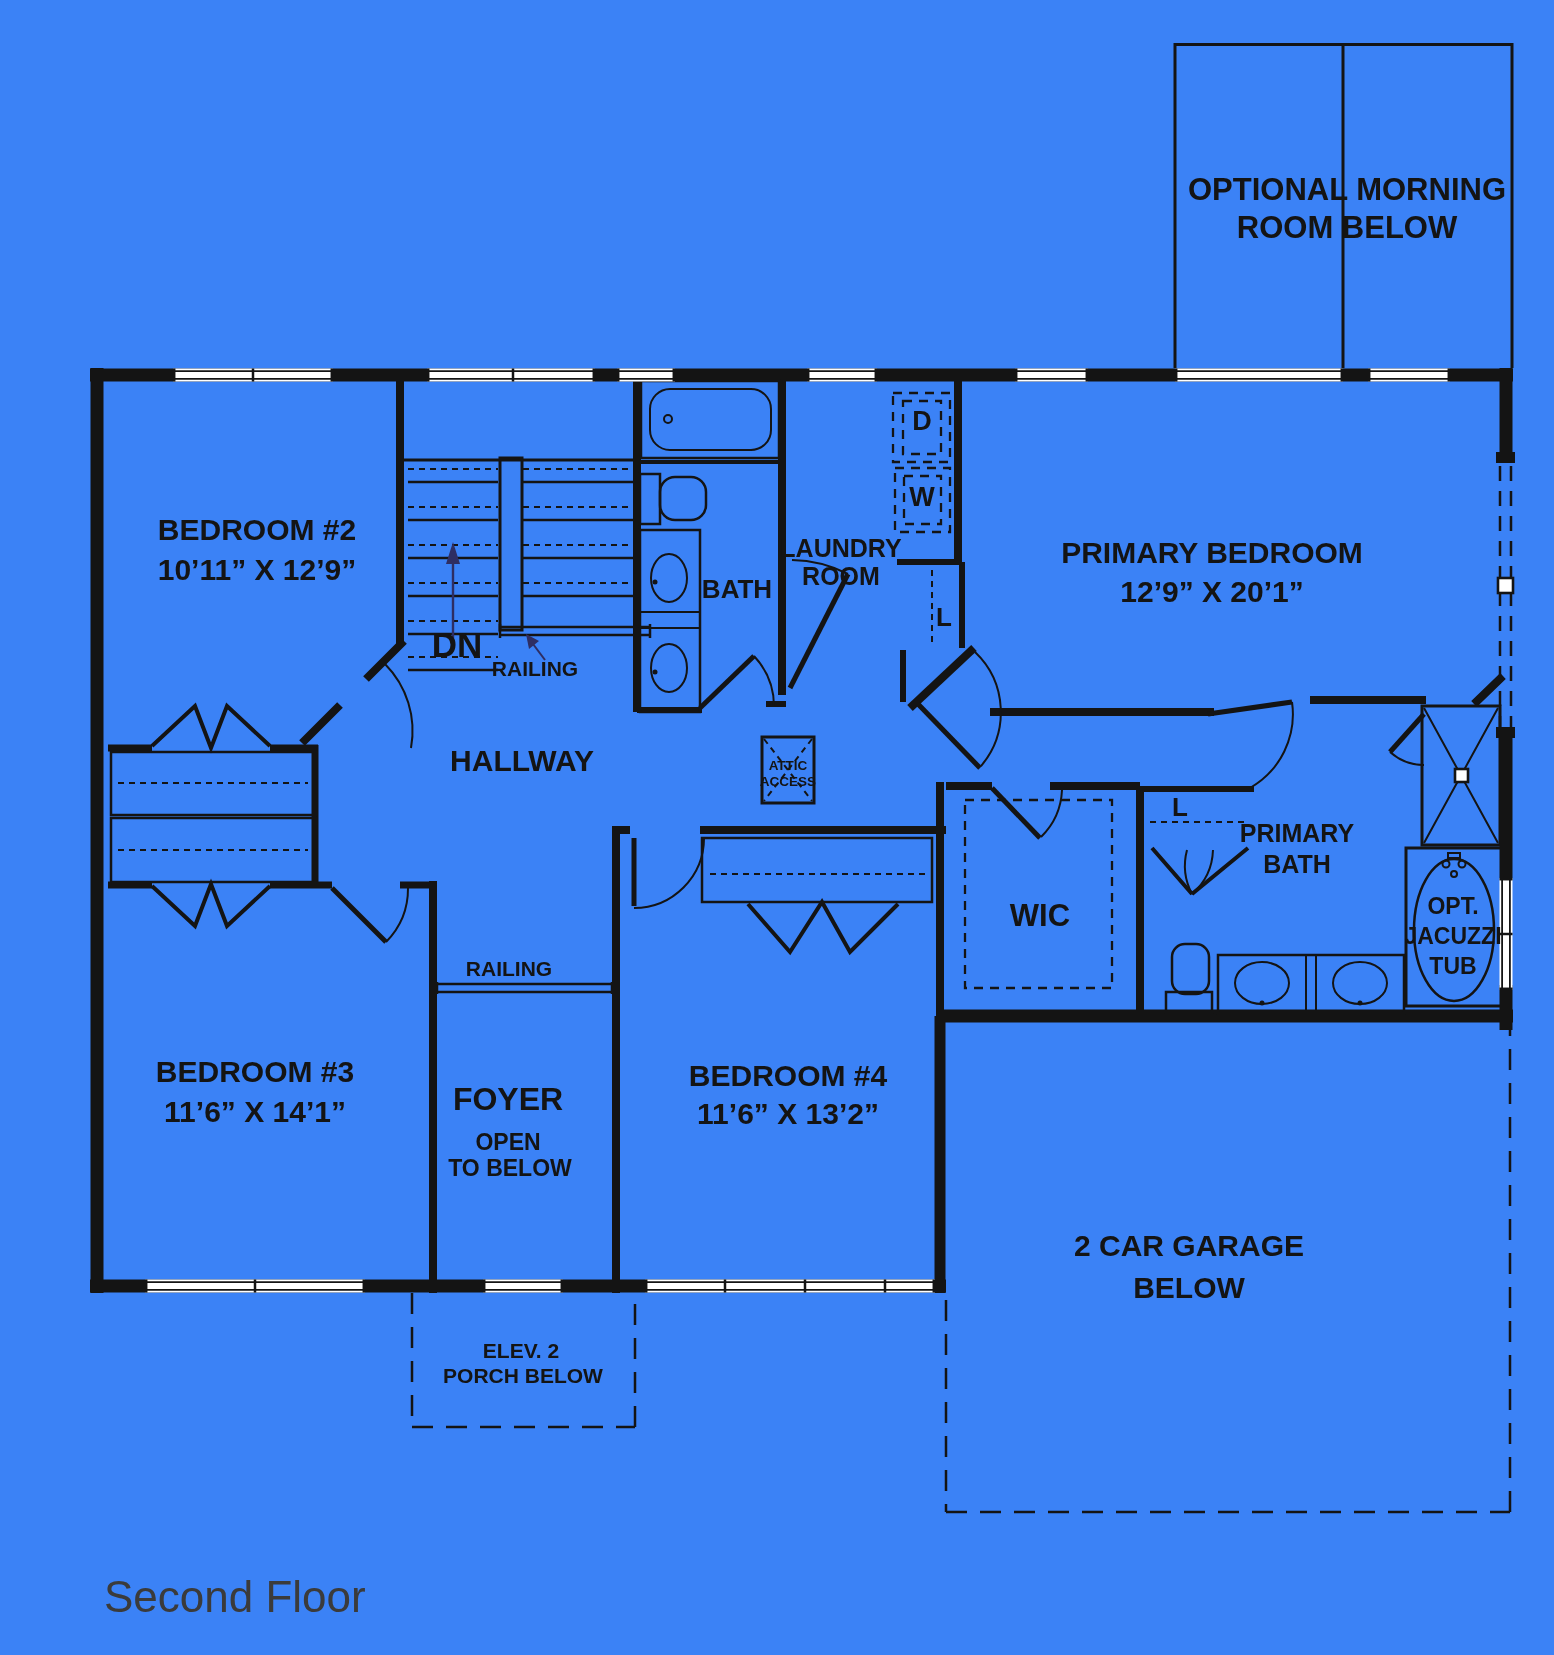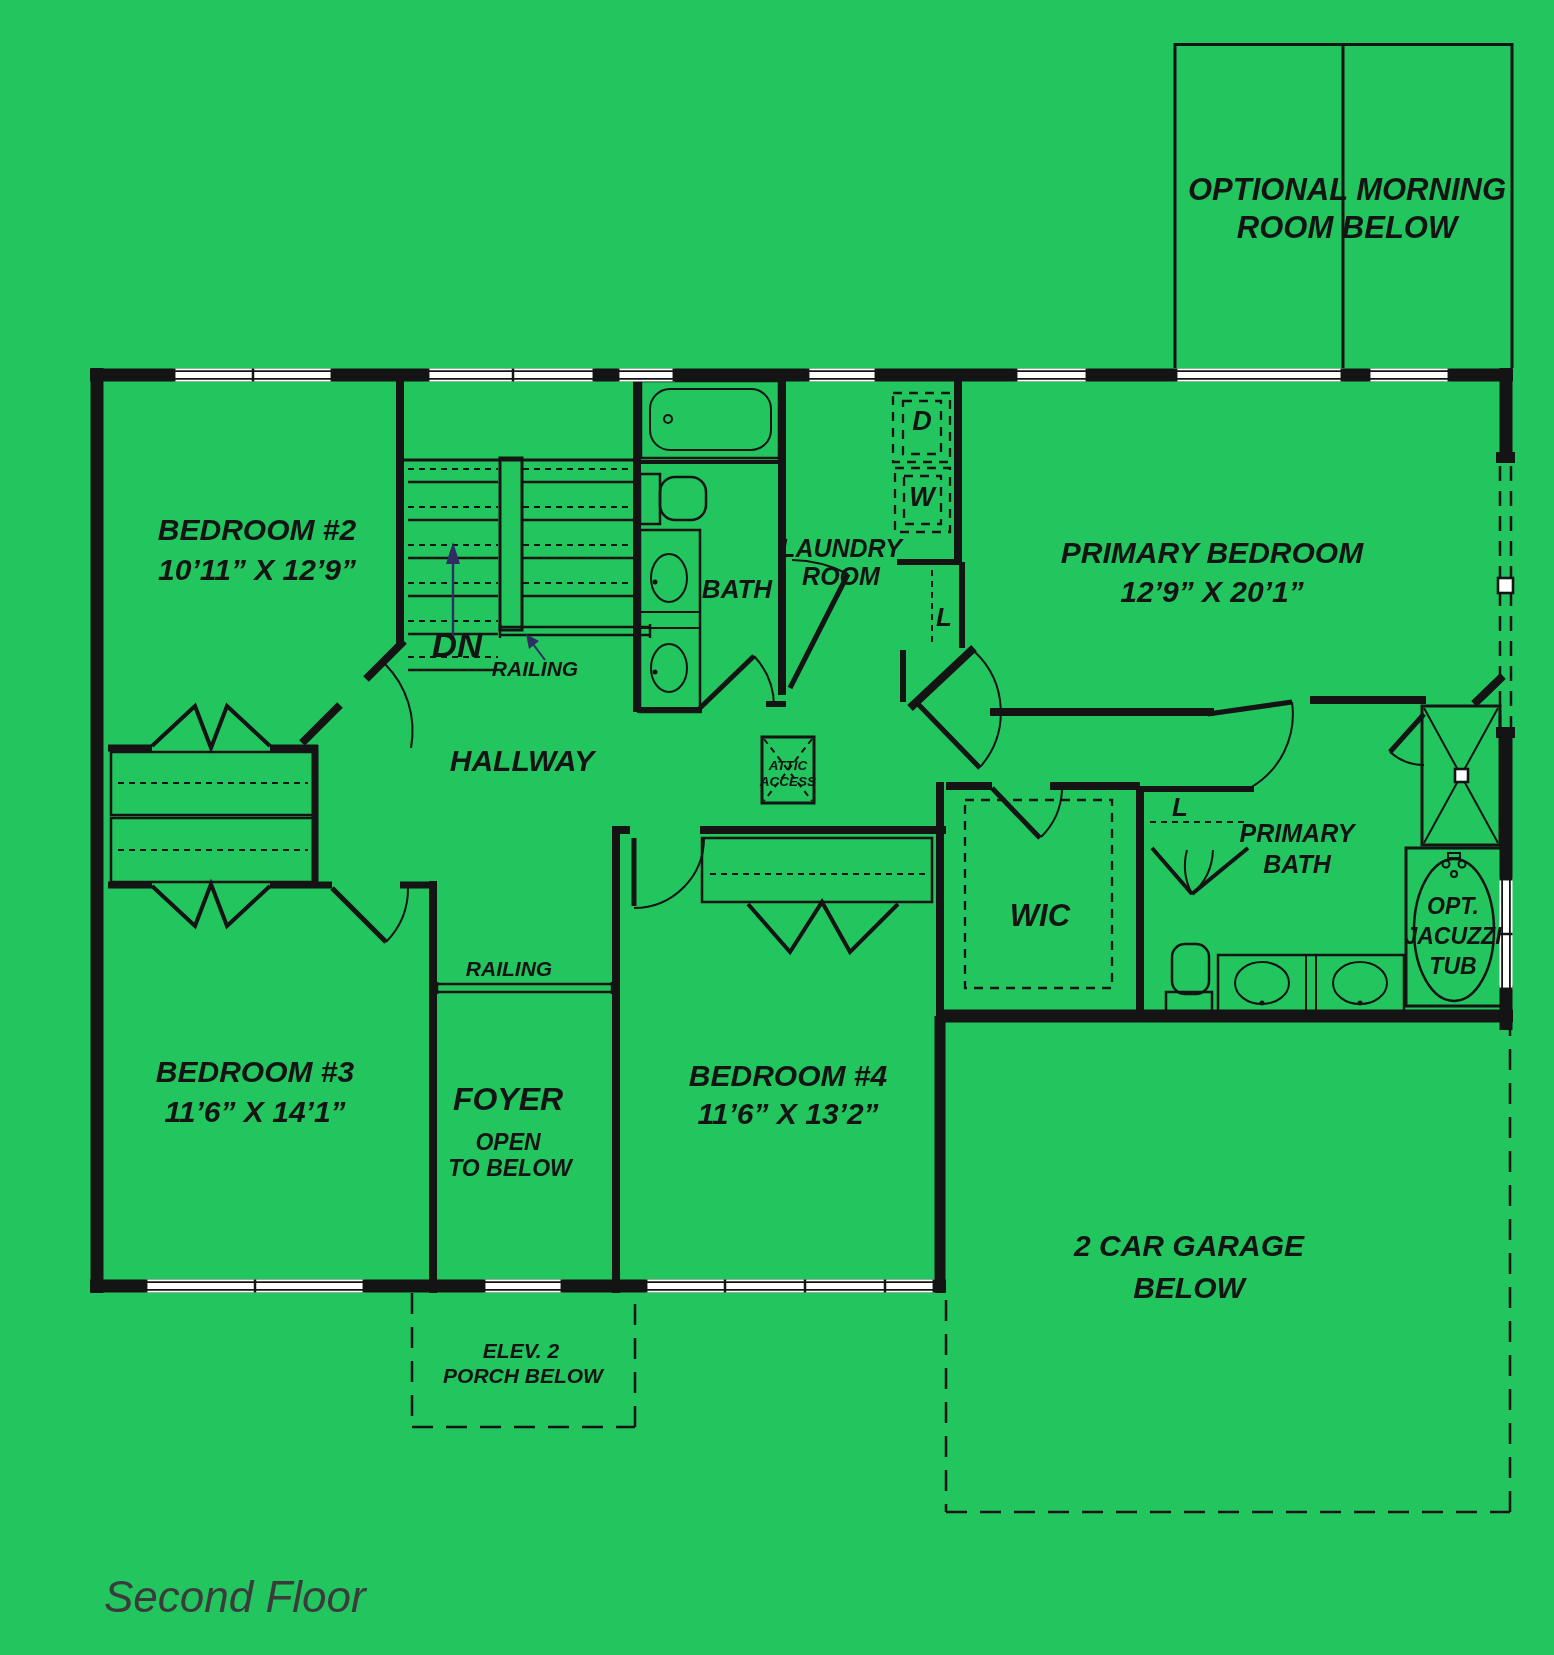--- a/index.html
+++ b/index.html
@@ -1,16 +1,16 @@
 <!DOCTYPE html>
 <html><head>
 <meta charset="utf-8">
 <style>
   html,body{margin:0;padding:0;background:#ffffff;}
-  #canvas{position:relative;width:1554px;height:1655px;background:#22c55e;overflow:hidden;font-style:italic;}
+  #canvas{position:relative;width:1554px;height:1655px;background:#3b82f6;overflow:hidden;}
   svg{position:absolute;left:0;top:0;}
   .t{font-family:"Liberation Sans",sans-serif;font-weight:bold;fill:#141414;text-anchor:middle;}
   .fs13{font-size:13.5px;} .fs20{font-size:21px;} .fs22{font-size:23px;} .fs24{font-size:25px;}
   .fs26{font-size:26px;} .fs27{font-size:27px;} .fs30{font-size:30px;}
   .fs31{font-size:31px;} .fs32{font-size:32px;} .fs34{font-size:35px;}
   .title{font-family:"Liberation Sans",sans-serif;font-weight:400;fill:#3b3b3b;font-size:44px;text-anchor:start;}
   .w14{stroke:#141414;stroke-width:13;fill:none;}
   .w12{stroke:#141414;stroke-width:11;fill:none;}
   .w8{stroke:#141414;stroke-width:8;fill:none;}
   .w7{stroke:#141414;stroke-width:7;fill:none;}

